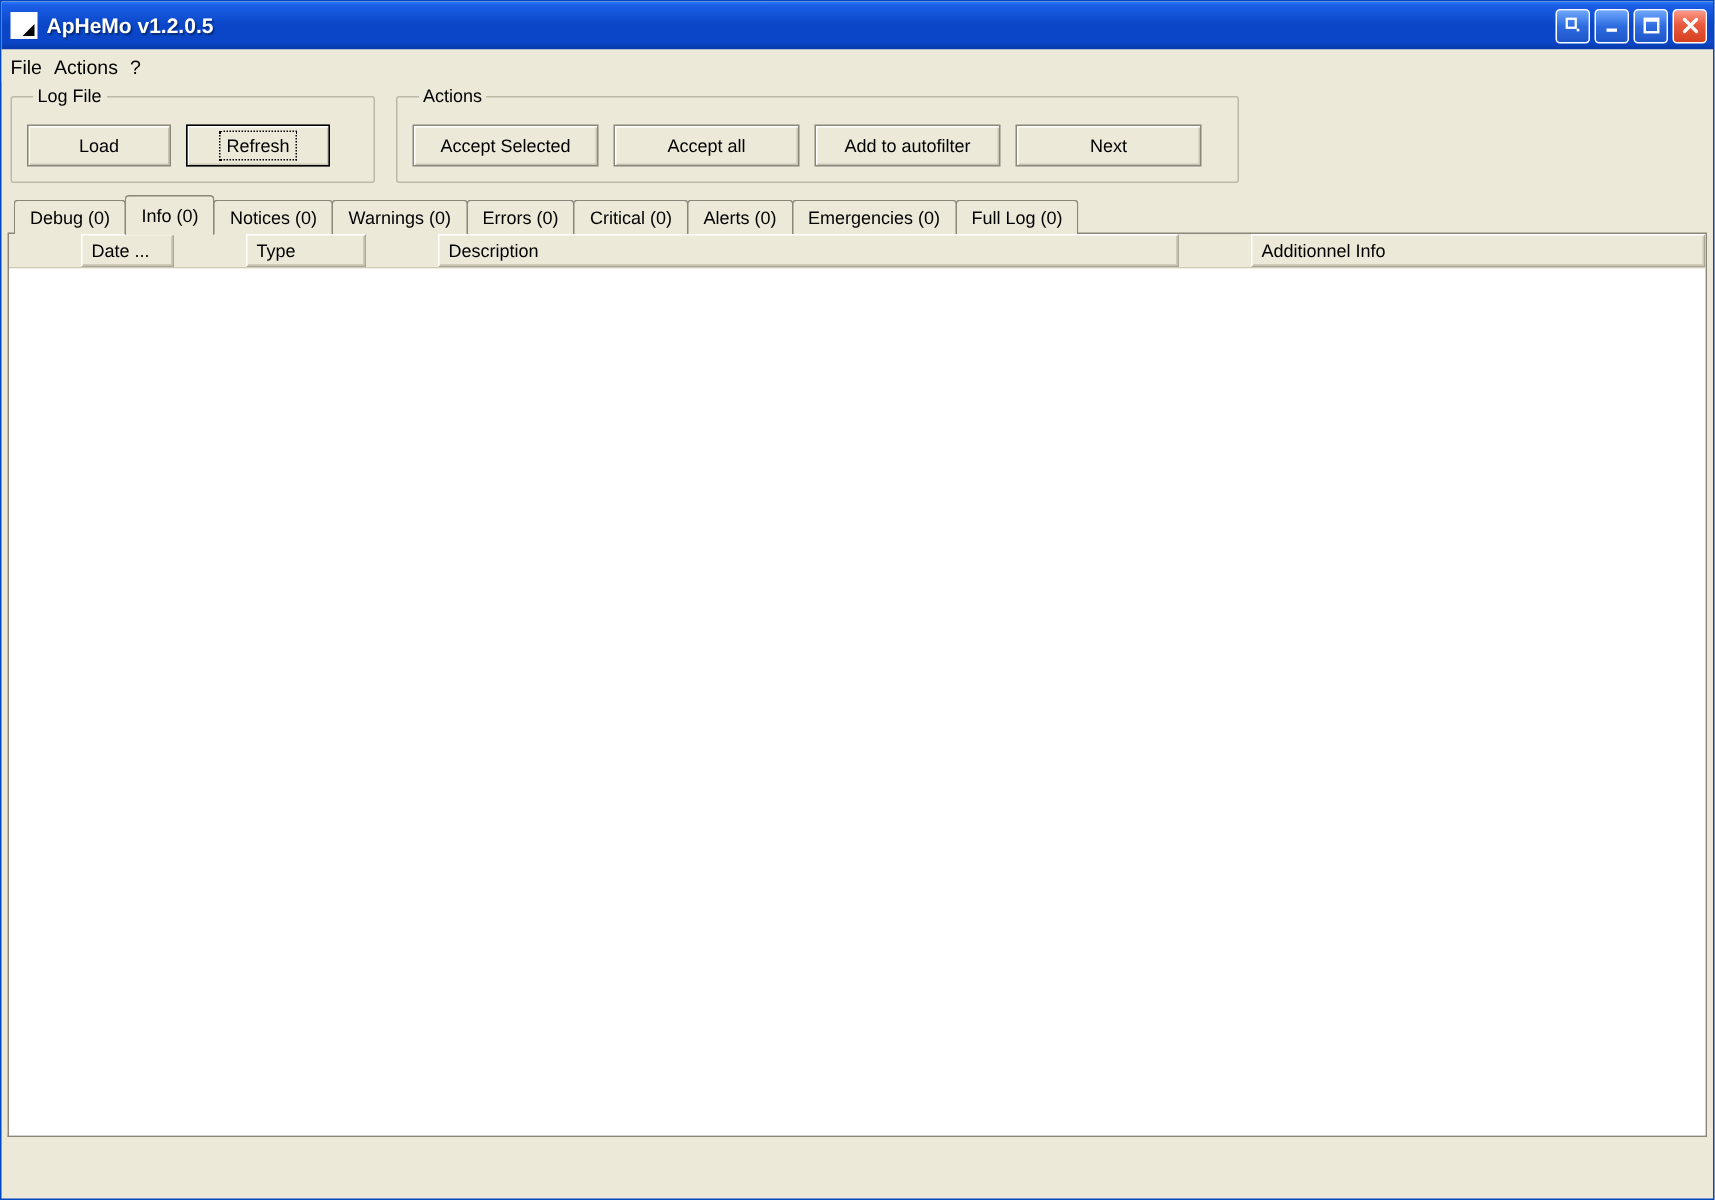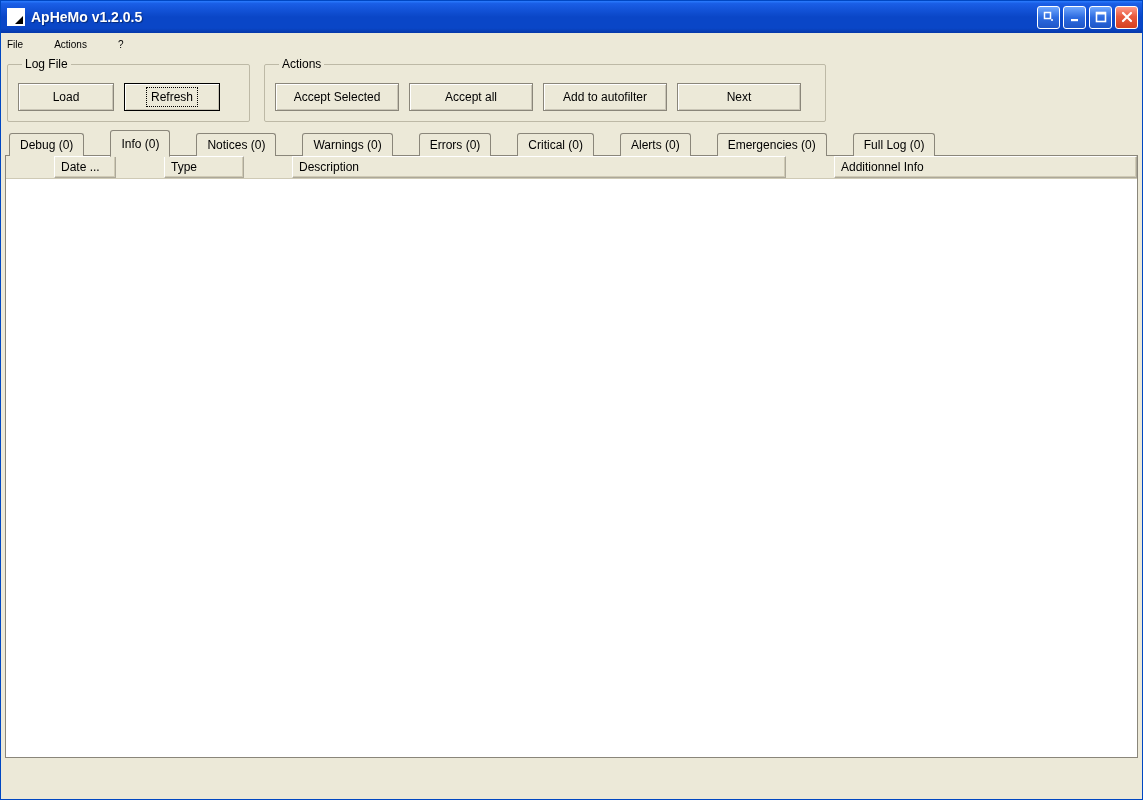--- a/index.html
+++ b/index.html
@@ -61,23 +61,23 @@
   }
   .win-btn svg { display: block; }
 
   
   .menubar {
     height: 22px;
     background: #ece9d8;
     display: flex;
     align-items: center;
     padding: 0 6px;
-    gap: 31px;
+    gap: 8px;
     border-bottom: 0;
-    font-size: 10px;
+    font-size: 13px;
   }
   .menubar .menu-item { cursor: default; }
 
   
   .client {
     padding: 0 4px 4px 4px;
   }
 
   
   .groups {
@@ -127,21 +127,20 @@
 
   
   .tabstrip {
     display: flex;
     align-items: flex-end;
     padding: 0 0 0 4px;
     margin-top: 2px;
     border-bottom: 1px solid #8a867a;
     height: 26px;
     position: relative;
-    gap: 27px;
   }
   .tab {
     background: #ece9d8;
     border: 1px solid #8a867a;
     border-bottom: none;
     border-top-left-radius: 3px;
     border-top-right-radius: 3px;
     padding: 3px 10px 3px 10px;
     margin-right: 0px;
     position: relative;

